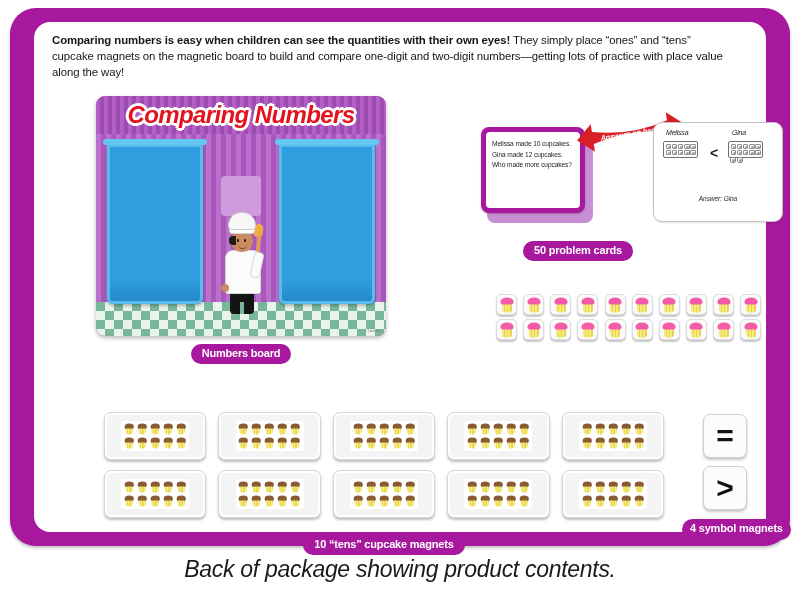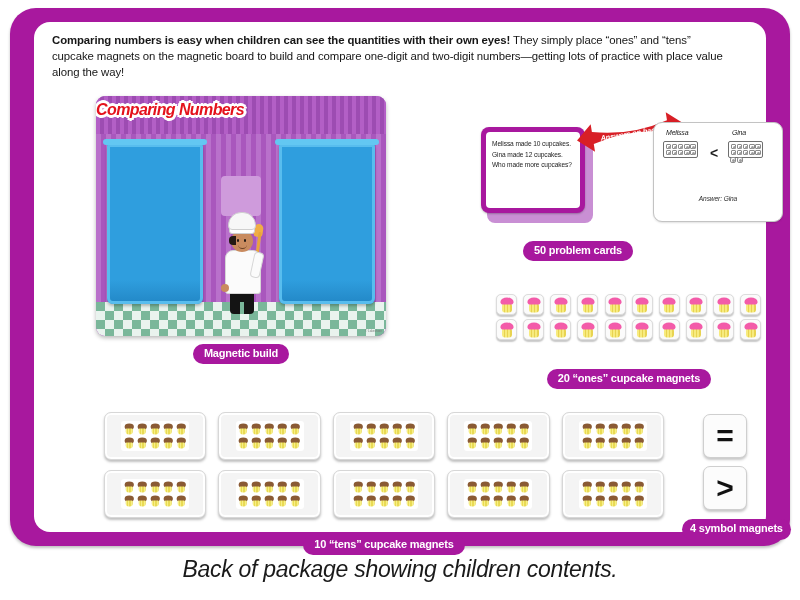--- a/index.html
+++ b/index.html
@@ -44,22 +44,22 @@
     overflow:hidden;box-shadow:0 2px 4px rgba(0,0,0,.28);
     background:#b06bc4;
   }
   
   .awning{
     position:absolute;left:0;top:0;width:100%;height:38px;
     background:
       repeating-linear-gradient(90deg,#b35fc6 0 4px,#9d4cb2 4px 8px);
   }
   .board-title{
-    position:absolute;left:0;top:5px;width:100%;
-    font-size:16px;font-weight:bold;font-style:italic;color:#e4121c;
+    position:absolute;left:0;top:5px;width:100%;text-align:center;
+    font-size:24px;font-weight:bold;font-style:italic;color:#e4121c;
     letter-spacing:-.6px;
     text-shadow:
       -2px 0 #fff, 2px 0 #fff, 0 -2px #fff, 0 2px #fff,
       -2px -2px #fff, 2px -2px #fff, -2px 2px #fff, 2px 2px #fff,
       -3px 0 #fff, 3px 0 #fff, 0 -3px #fff, 0 3px #fff;
   }
   
   .wall{
     position:absolute;left:0;top:38px;width:100%;bottom:0;
     background:repeating-linear-gradient(90deg,#b971cb 0 5px,#a957bd 5px 10px);
@@ -323,21 +323,21 @@
             <div class="smile"></div>
             <div class="hat-band"></div>
             <div class="hat"></div>
           </div>
 
           <div class="awning"></div>
           <div class="board-title">Comparing Numbers</div>
           <div class="board-copy">© Lakeshore</div>
         </div>
         <div class="board-label">
-          <span class="pill">Magnetic build</span>
+          <span class="pill">Numbers board</span>
         </div>
       </div>
 
       <div class="cards-wrap">
 
         <div class="card-stack">
           <div class="card-back"></div>
           <div class="card-front">
             <div class="card-face">
               <p>Melissa made 10 cupcakes.</p>
@@ -516,23 +516,20 @@
                 <i class="base"></i>
               </span>
             </div>
           <div class="ones-tile">
               <span class="cc pink">
                 <i class="top"></i>
                 <i class="base"></i>
               </span>
             </div>
         </div>
-        <div class="ones-label">
-          <span class="pill">20 “ones” cupcake magnets</span>
-        </div>
       </div>
 
       <div class="tens-wrap">
         <div class="tens-grid">
           <div class="tens-tile">
               <div class="tens-inner">
             <div class="tens-cell">
                   <span class="cc brown">
                     <i class="top"></i>
                     <i class="base"></i>
@@ -1180,15 +1177,15 @@
         <div class="sym-tile">=</div>
         <div class="sym-tile">&gt;</div>
         <div class="sym-label">
           <span class="pill">4 symbol magnets</span>
         </div>
       </div>
 
     </div>
   </div>
 
-  <div class="caption">Back of package showing children contents.</div>
+  <div class="caption">Back of package showing product contents.</div>
 
 </div>
 
 </body></html>

